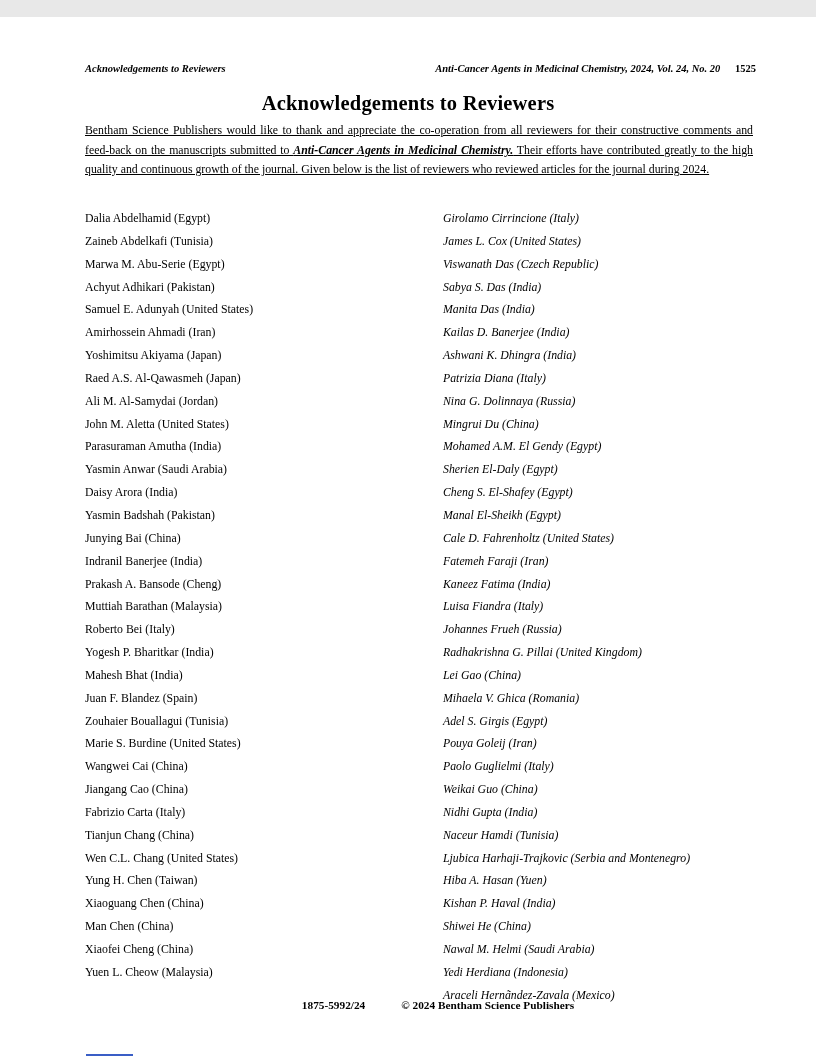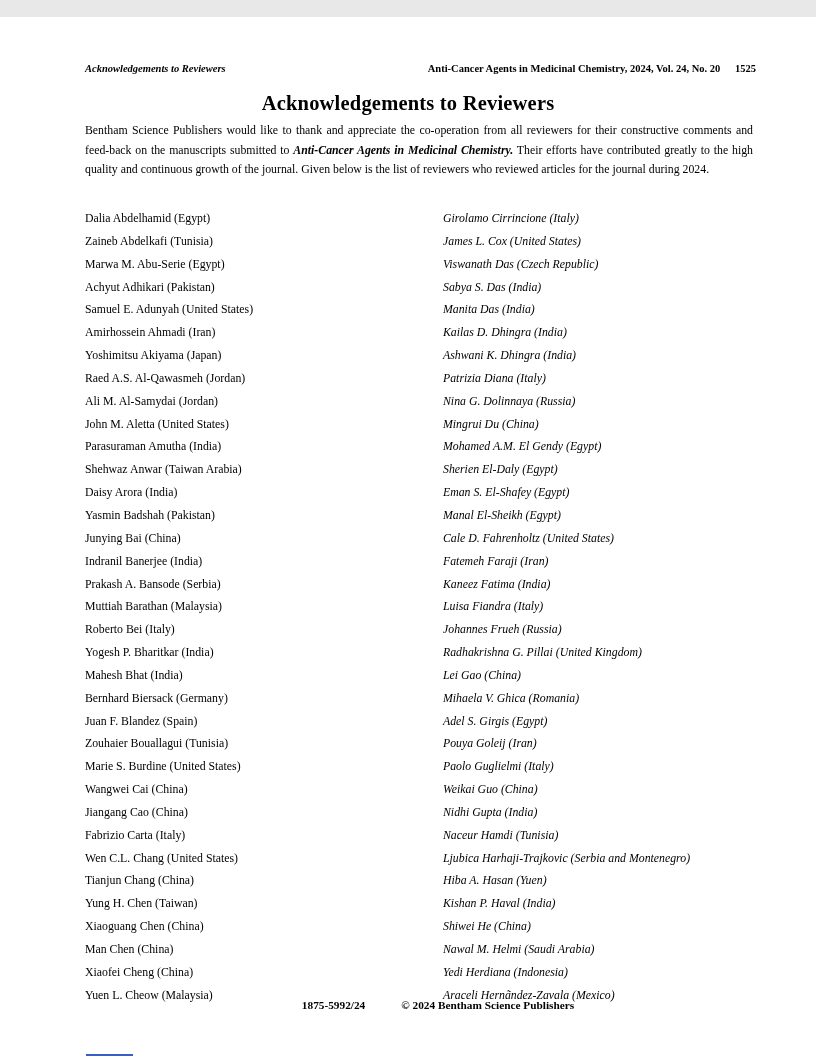--- a/index.html
+++ b/index.html
@@ -18,21 +18,21 @@
     top: 46px;
     left: 85px;
     right: 60px;
     display: flex;
     justify-content: space-between;
     align-items: baseline;
     font-size: 10.5px;
   }
   .rh-left { font-style: italic; font-weight: bold; white-space: nowrap; }
   .rh-right { white-space: nowrap; }
-  .rh-journal { font-weight: bold; }
+  .rh-journal { font-style: italic; font-weight: bold; }
   .rh-page { font-weight: bold; margin-left: 12px; }
   .title {
     position: absolute;
     top: 75px;
     left: 0;
     right: 0;
     margin: 0;
     text-align: center;
     font-size: 20.5px;
     font-weight: bold;
@@ -40,20 +40,21 @@
   }
   .intro {
     position: absolute;
     top: 104px;
     left: 85px;
     width: 668px;
     margin: 0;
     font-size: 11.8px;
     line-height: 19.6px;
     text-align: justify;
+    text-decoration: underline;
   }
   .journal-em { font-weight: bold; font-style: italic; }
   .columns {
     position: absolute;
     top: 190px;
     left: 85px;
     right: 60px;
     display: flex;
   }
   .col-left { flex: 0 0 358px; }
@@ -104,63 +105,62 @@
 
   <div class="columns">
     <div class="col-left">
         <div class="reviewer-row">Dalia Abdelhamid (Egypt)</div>
         <div class="reviewer-row">Zaineb Abdelkafi (Tunisia)</div>
         <div class="reviewer-row">Marwa M. Abu-Serie (Egypt)</div>
         <div class="reviewer-row">Achyut Adhikari (Pakistan)</div>
         <div class="reviewer-row">Samuel E. Adunyah (United States)</div>
         <div class="reviewer-row">Amirhossein Ahmadi (Iran)</div>
         <div class="reviewer-row">Yoshimitsu Akiyama (Japan)</div>
-        <div class="reviewer-row">Raed A.S. Al-Qawasmeh (Jordan)</div>
+        <div class="reviewer-row">Raed A.S. Al-Qawasmeh (Japan)</div>
         <div class="reviewer-row">Ali M. Al-Samydai (Jordan)</div>
         <div class="reviewer-row">John M. Aletta (United States)</div>
         <div class="reviewer-row">Parasuraman Amutha (India)</div>
-        <div class="reviewer-row">Shehwaz Anwar (Taiwan Arabia)</div>
+        <div class="reviewer-row">Yasmin Anwar (Saudi Arabia)</div>
         <div class="reviewer-row">Daisy Arora (India)</div>
         <div class="reviewer-row">Yasmin Badshah (Pakistan)</div>
         <div class="reviewer-row">Junying Bai (China)</div>
         <div class="reviewer-row">Indranil Banerjee (India)</div>
-        <div class="reviewer-row">Prakash A. Bansode (Serbia)</div>
+        <div class="reviewer-row">Prakash A. Bansode (Cheng)</div>
         <div class="reviewer-row">Muttiah Barathan (Malaysia)</div>
         <div class="reviewer-row">Roberto Bei (Italy)</div>
         <div class="reviewer-row">Yogesh P. Bharitkar (India)</div>
         <div class="reviewer-row">Mahesh Bhat (India)</div>
-        <div class="reviewer-row">Bernhard Biersack (Germany)</div>
         <div class="reviewer-row">Juan F. Blandez (Spain)</div>
         <div class="reviewer-row">Zouhaier Bouallagui (Tunisia)</div>
         <div class="reviewer-row">Marie S. Burdine (United States)</div>
         <div class="reviewer-row">Wangwei Cai (China)</div>
         <div class="reviewer-row">Jiangang Cao (China)</div>
         <div class="reviewer-row">Fabrizio Carta (Italy)</div>
+        <div class="reviewer-row">Tianjun Chang (China)</div>
         <div class="reviewer-row">Wen C.L. Chang (United States)</div>
-        <div class="reviewer-row">Tianjun Chang (China)</div>
         <div class="reviewer-row">Yung H. Chen (Taiwan)</div>
         <div class="reviewer-row">Xiaoguang Chen (China)</div>
         <div class="reviewer-row">Man Chen (China)</div>
         <div class="reviewer-row">Xiaofei Cheng (China)</div>
         <div class="reviewer-row">Yuen L. Cheow (Malaysia)</div>
       </div>
     <div class="col-right">
         <div class="reviewer-row">Girolamo Cirrincione (Italy)</div>
         <div class="reviewer-row">James L. Cox (United States)</div>
         <div class="reviewer-row">Viswanath Das (Czech Republic)</div>
         <div class="reviewer-row">Sabya S. Das (India)</div>
         <div class="reviewer-row">Manita Das (India)</div>
-        <div class="reviewer-row">Kailas D. Dhingra (India)</div>
+        <div class="reviewer-row">Kailas D. Banerjee (India)</div>
         <div class="reviewer-row">Ashwani K. Dhingra (India)</div>
         <div class="reviewer-row">Patrizia Diana (Italy)</div>
         <div class="reviewer-row">Nina G. Dolinnaya (Russia)</div>
         <div class="reviewer-row">Mingrui Du (China)</div>
         <div class="reviewer-row">Mohamed A.M. El Gendy (Egypt)</div>
         <div class="reviewer-row">Sherien El-Daly (Egypt)</div>
-        <div class="reviewer-row">Eman S. El-Shafey (Egypt)</div>
+        <div class="reviewer-row">Cheng S. El-Shafey (Egypt)</div>
         <div class="reviewer-row">Manal El-Sheikh (Egypt)</div>
         <div class="reviewer-row">Cale D. Fahrenholtz (United States)</div>
         <div class="reviewer-row">Fatemeh Faraji (Iran)</div>
         <div class="reviewer-row">Kaneez Fatima (India)</div>
         <div class="reviewer-row">Luisa Fiandra (Italy)</div>
         <div class="reviewer-row">Johannes Frueh (Russia)</div>
         <div class="reviewer-row">Radhakrishna G. Pillai (United Kingdom)</div>
         <div class="reviewer-row">Lei Gao (China)</div>
         <div class="reviewer-row">Mihaela V. Ghica (Romania)</div>
         <div class="reviewer-row">Adel S. Girgis (Egypt)</div>

